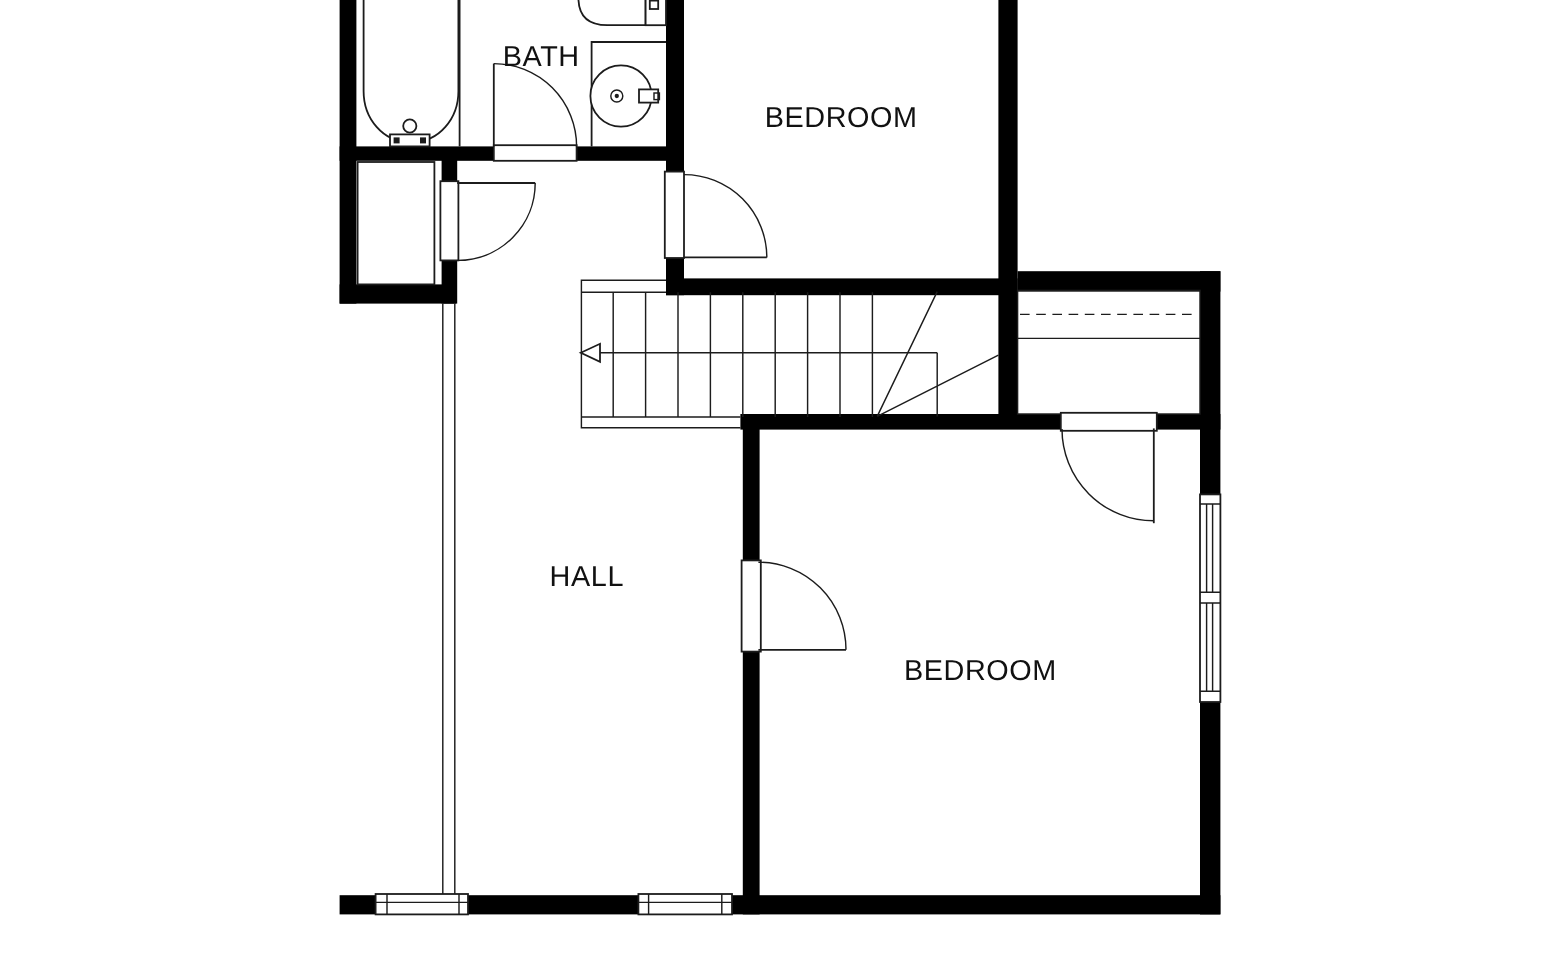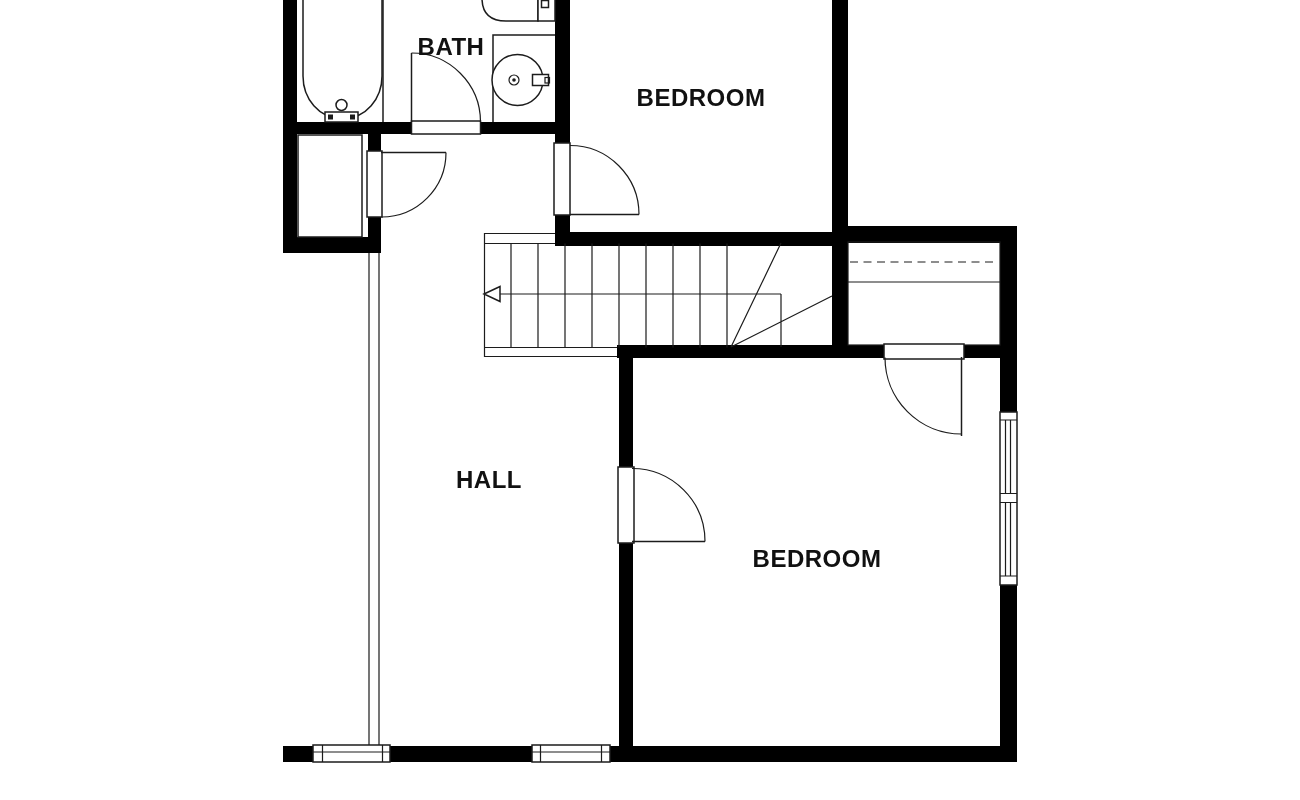--- a/index.html
+++ b/index.html
@@ -1,16 +1,16 @@
 <!DOCTYPE html>
 <html style="--wall: #000000; --line: #1c1c1c; --background: #ffffff; --text: #111111;"><head>
 <meta charset="utf-8">
 <style>
   html,body{margin:0;padding:0;background:#fff;}
-  .canvas{position:relative;width:1300px;height:766px;background:var(--background,#ffffff);overflow:hidden;font-weight:bold;}
+  .canvas{position:relative;width:1300px;height:766px;background:var(--background,#ffffff);overflow:hidden;}
   svg{display:block;}
   .wall{fill:var(--wall,#000000);stroke:none;}
   .ln{stroke:var(--line,#1c1c1c);stroke-width:1.5;fill:none;}
   .thin{stroke-width:1.2;}
   .thr{fill:var(--background,#ffffff);stroke:var(--line,#1c1c1c);stroke-width:1.5;}
   .fix{fill:var(--background,#ffffff);stroke:var(--line,#1c1c1c);stroke-width:1.5;}
   .solid{fill:var(--line,#1c1c1c);stroke:none;}
   .dash{stroke-dasharray:8 5.5;}
   .lbl{font-family:"Liberation Sans","DejaVu Sans",sans-serif;font-size:24px;letter-spacing:.5px;fill:var(--text,#111111);}
 </style>

